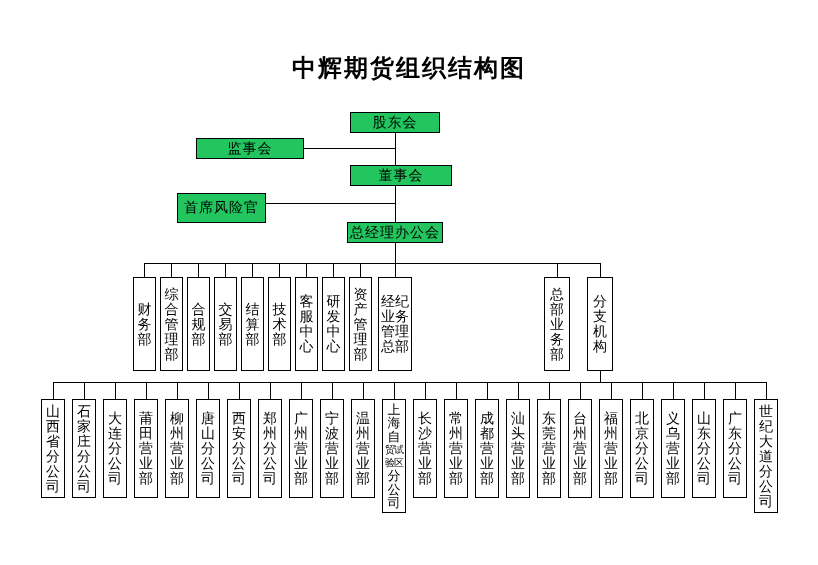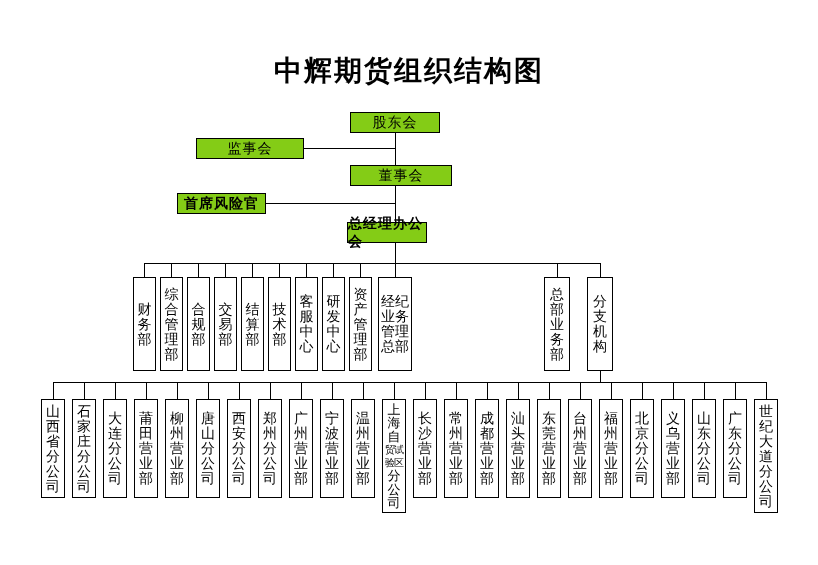--- a/index.html
+++ b/index.html
@@ -3,25 +3,25 @@
 <meta charset="utf-8">
 <style>
   html,body{margin:0;padding:0;background:#ffffff;}
   .canvas{
     position:relative;width:818px;height:565px;background:#ffffff;
     font-family:"Liberation Serif","DejaVu Serif",serif;color:#000;
     overflow:hidden;
   }
   .page-title{
     position:absolute;top:52px;left:0;width:818px;text-align:center;
-    font-size:28px;font-weight:bold;letter-spacing:2px;
+    font-size:24px;font-weight:bold;letter-spacing:2px;
   }
   #connectors{position:absolute;left:0;top:0;}
   .hbox{
-    position:absolute;border:1px solid #000;background:#84cc16;
+    position:absolute;border:1px solid #000;background:#22c55e;
     display:flex;align-items:center;justify-content:center;
     font-size:14px;letter-spacing:1px;box-sizing:border-box;
   }
   .org-box{
     position:absolute;border:1px solid #000;background:#fff;
     display:flex;flex-direction:column;align-items:center;justify-content:center;
     font-size:14px;line-height:15px;text-align:center;box-sizing:border-box;
     overflow:hidden;
   }
   .org-box .ln{width:100%;}
@@ -77,22 +77,22 @@
       <line x1="642" y1="382" x2="642" y2="399" stroke="#000000" stroke-width="1"></line>
       <line x1="673" y1="382" x2="673" y2="399" stroke="#000000" stroke-width="1"></line>
       <line x1="704" y1="382" x2="704" y2="399" stroke="#000000" stroke-width="1"></line>
       <line x1="735" y1="382" x2="735" y2="399" stroke="#000000" stroke-width="1"></line>
       <line x1="766" y1="382" x2="766" y2="399" stroke="#000000" stroke-width="1"></line>
     </svg>
 
   <div class="hbox" style="left:350px;top:112px;width:90px;height:21px;">股东会</div>
   <div class="hbox" style="left:196px;top:138px;width:108px;height:21px;text-align:right;">监事会</div>
   <div class="hbox" style="left:350px;top:165px;width:102px;height:21px;">董事会</div>
-  <div class="hbox" style="left:177px;top:193px;width:89px;height:21px;font-weight:bold;">首席风险官</div>
-  <div class="hbox" style="left:347px;top:222px;width:80px;height:21px;font-weight:bold;">总经理办公会</div>
+  <div class="hbox" style="left:177px;top:193px;width:89px;height:30px;">首席风险官</div>
+  <div class="hbox" style="left:347px;top:222px;width:96px;height:21px;">总经理办公会</div>
 
   <div id="departments">
       <div class="org-box dept-box" style="left: 133px; top: 277px; width: 23px; height: 94px;">
         <div class="ln">财</div>
         <div class="ln">务</div>
         <div class="ln">部</div>
       </div>
       <div class="org-box dept-box" style="left: 160px; top: 277px; width: 23px; height: 94px;">
         <div class="ln">综</div>
         <div class="ln">合</div>

